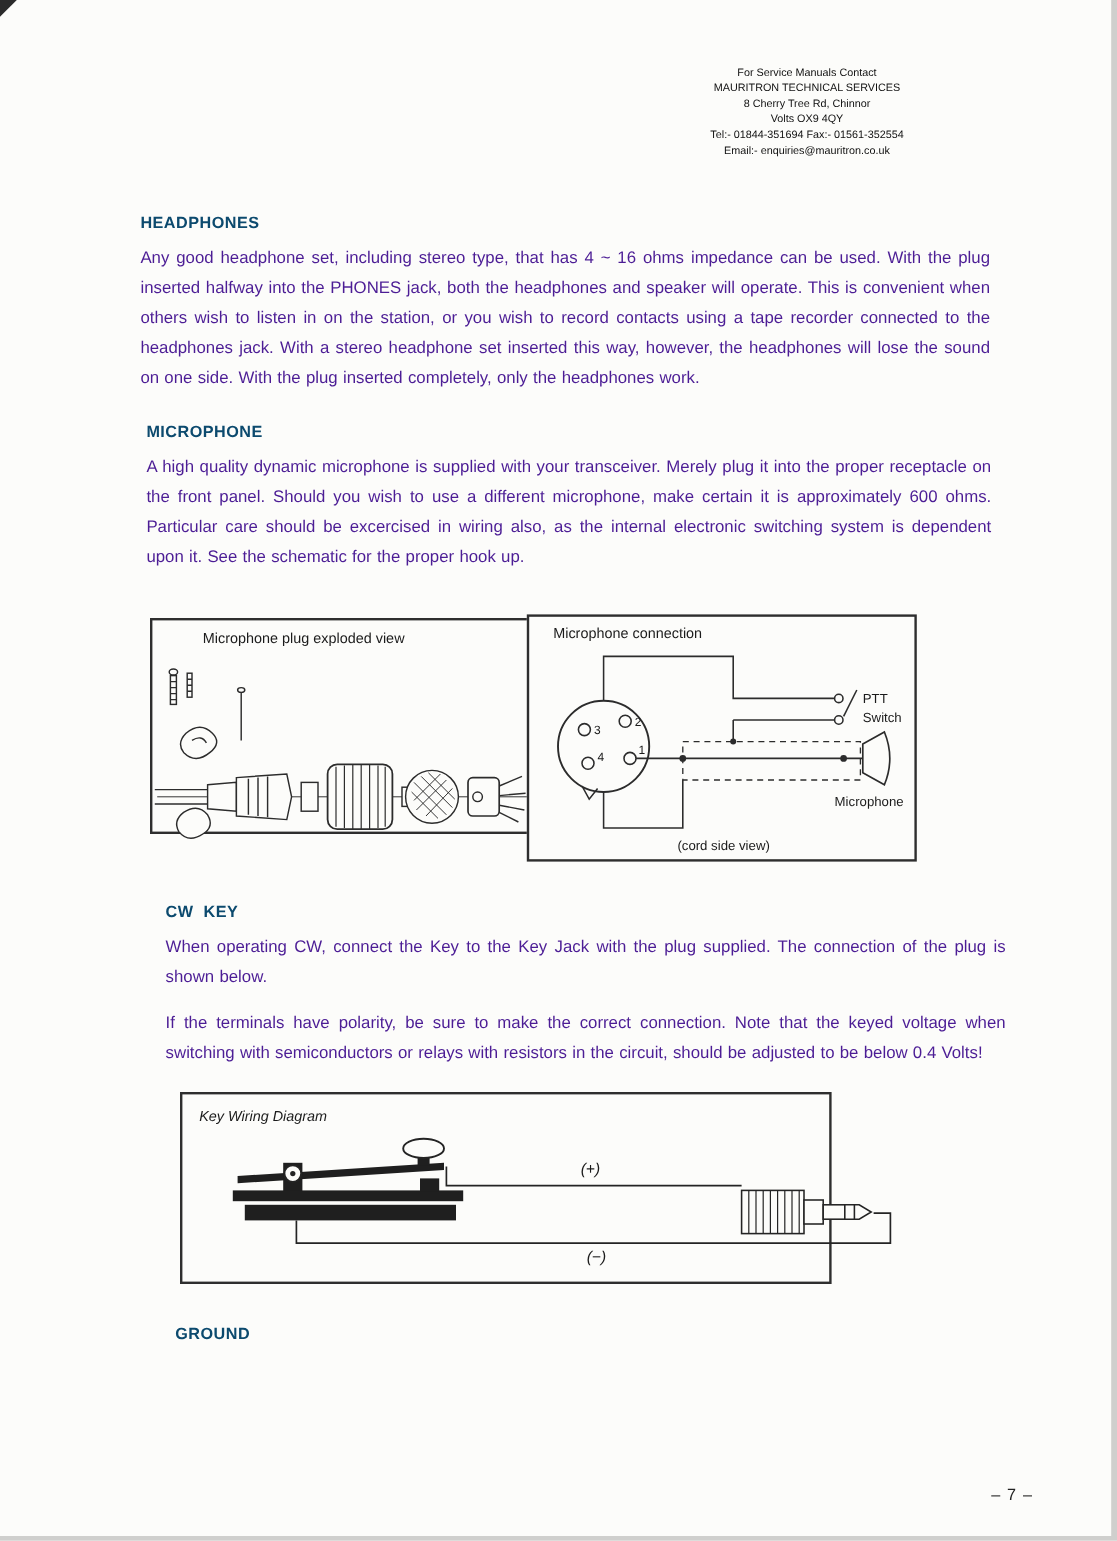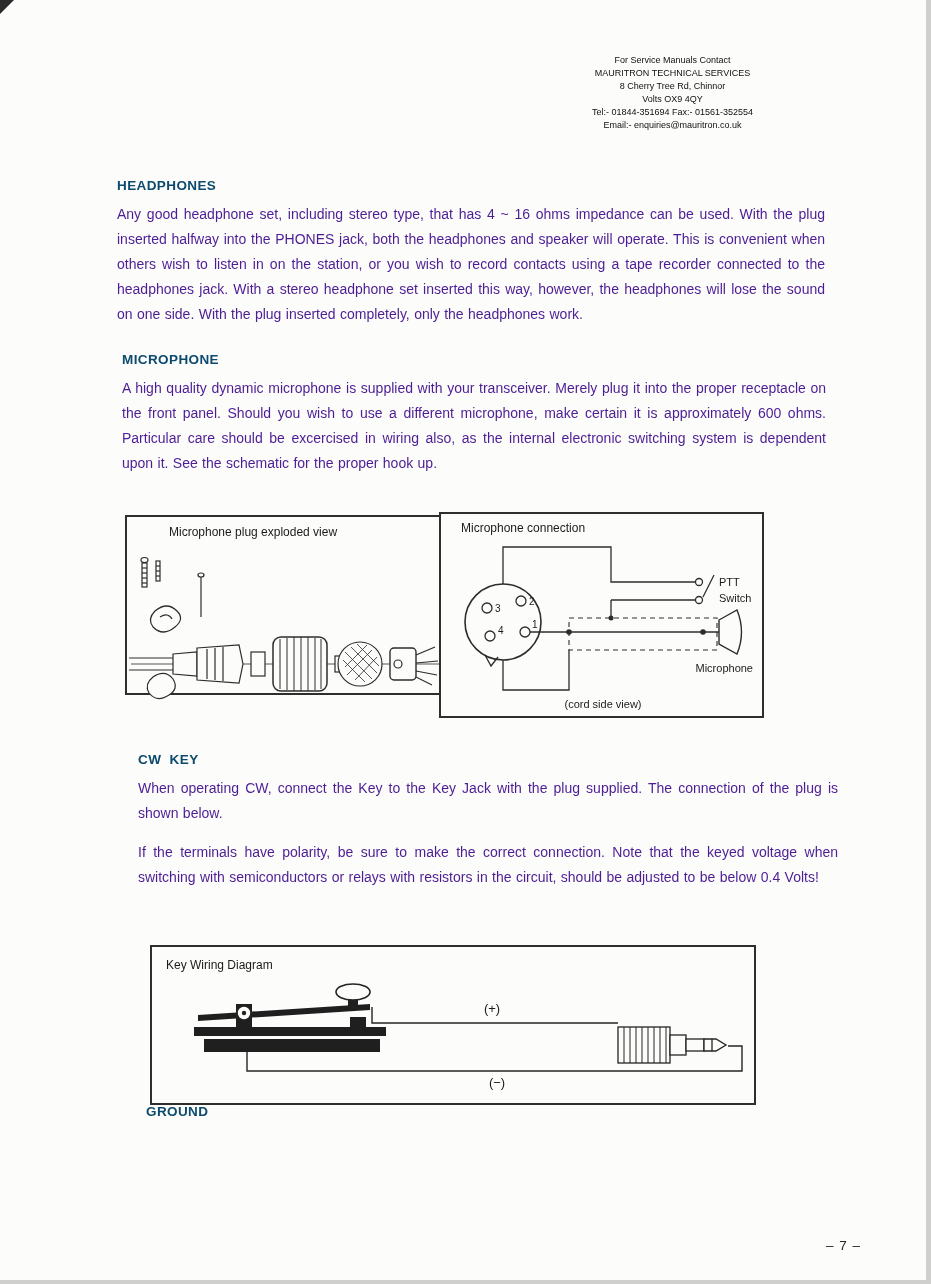--- a/index.html
+++ b/index.html
@@ -180,21 +180,21 @@
       <text x="162" y="194" text-anchor="middle">(cord side view)</text>
     </svg>
   </div>
 
   <section class="sec" style="left:138px; top:752px; width:700px;">
     <h2>CW  KEY</h2>
     <p>When operating CW, connect the Key to the Key Jack with the plug supplied.  The connection of the plug is shown below.</p>
     <p>If the terminals have polarity, be sure to make the correct connection.  Note that the keyed voltage when switching with semiconductors or relays with resistors in the circuit, should be adjusted to be below 0.4 Volts!</p>
   </section>
 
-  <div class="figbox" style="left:150px; top:945px; width:606px; height:160px;">
+  <div class="figbox" style="left:150px; top:910px; width:543px; height:160px;font-style:italic;">
     <div class="figcap" style="left:14px; top:11px;">Key Wiring Diagram</div>
     <svg class="figsvg" width="625" height="156" viewBox="0 0 625 156">
       <g stroke="#242424" fill="none" stroke-width="1.4">
         <path d="M220,60 V76 H466"></path>
         <path d="M95,105 V124 H590 V99 H576"></path>
       </g>
       <g stroke="#242424" fill="#fcfcfa" stroke-width="1.3">
         <rect x="466" y="80" width="52" height="36"></rect>
         <g fill="none" stroke-width="1">
           <line x1="472" y1="80" x2="472" y2="116"></line>

